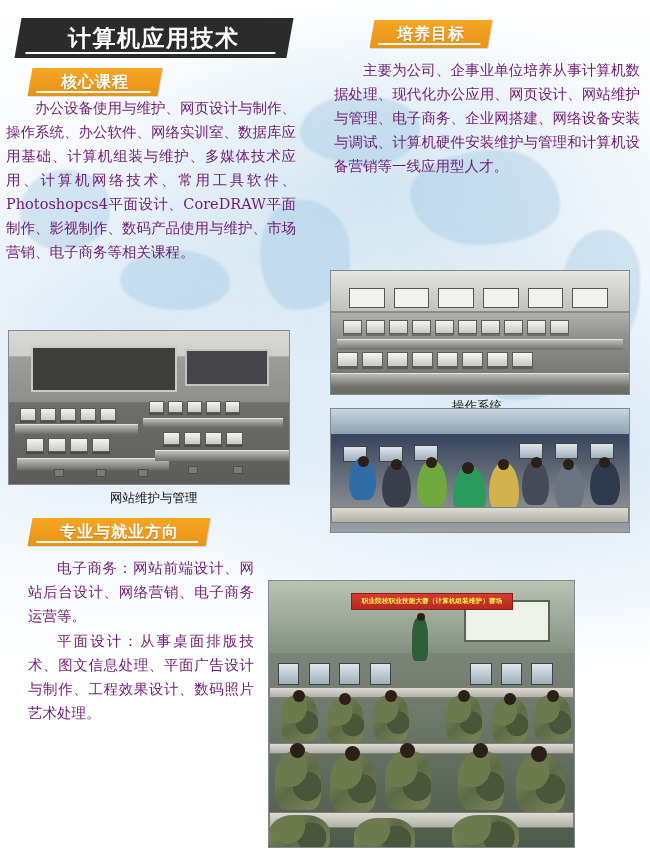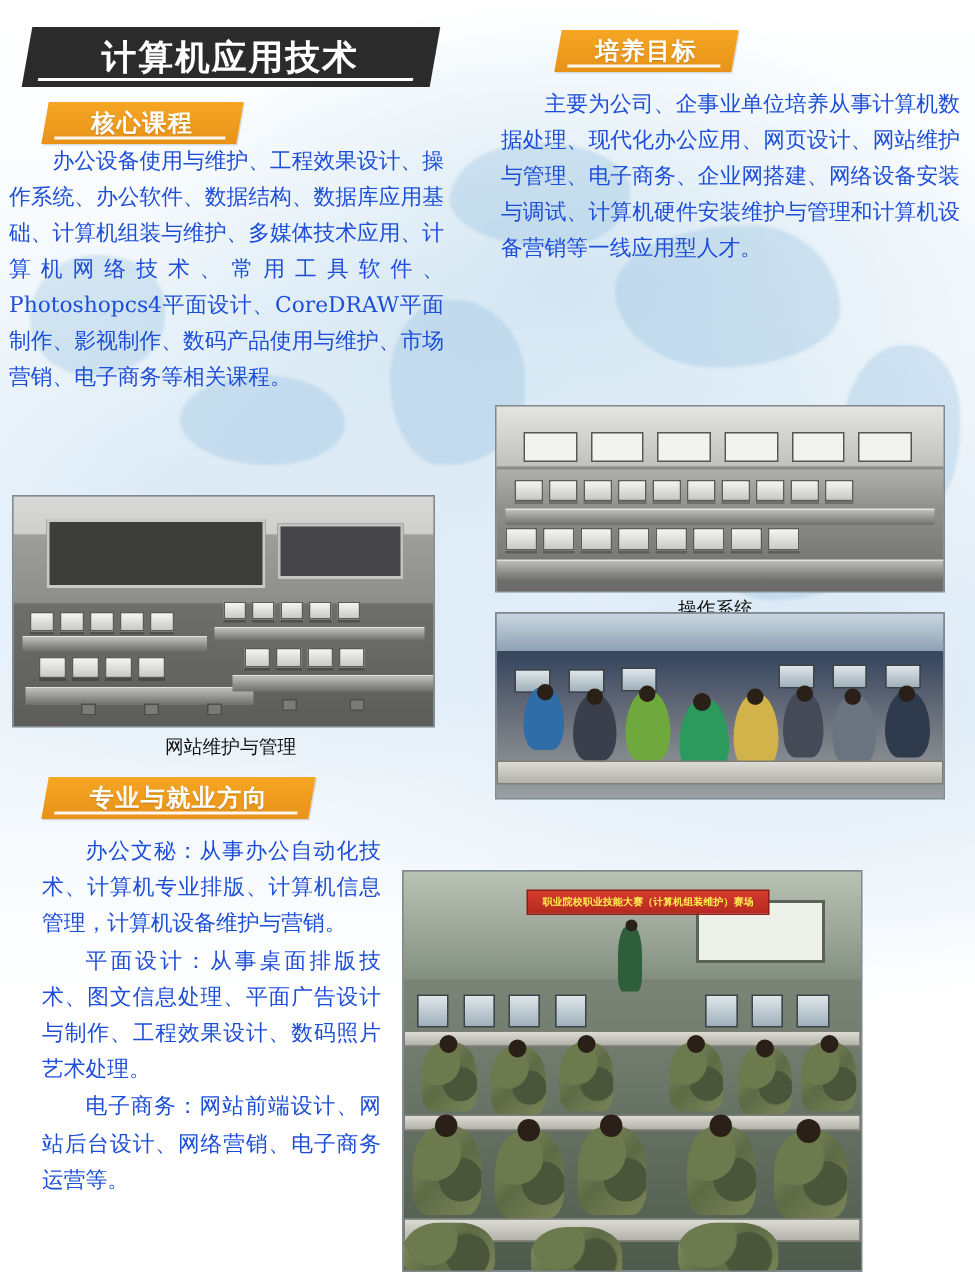--- a/index.html
+++ b/index.html
@@ -99,21 +99,21 @@
   #head-core    { left: 30px;  top: 68px;  width: 130px; }
   #head-goal    { left: 372px; top: 20px;  width: 118px; }
   #head-career  { left: 30px;  top: 518px; width: 178px; }
 
   
   .body-text {
     position: absolute;
     font-family: "DejaVu Serif", "Liberation Serif", serif;
     font-size: 14.5px;
     line-height: 1.66;
-    color: #1d4ed8;
+    color: #701a75;
     text-align: justify;
     text-justify: inter-ideograph;
   }
   .body-text p { margin: 0; text-indent: 2em; }
   .body-text p + p { margin-top: 1px; }
 
   #txt-core  { left: 6px;   top: 96px;  width: 290px; }
   #txt-goal  { left: 334px; top: 58px;  width: 306px; }
   #txt-career{ left: 28px;  top: 556px; width: 226px; }
 
@@ -278,31 +278,30 @@
     <span class="txt">培养目标</span>
     <span class="hl"></span>
   </div>
 
   <div class="sec-head" id="head-career">
     <span class="txt">专业与就业方向</span>
     <span class="hl"></span>
   </div>
 
   <div class="body-text" id="txt-core">
-    <p>办公设备使用与维护、工程效果设计、操作系统、办公软件、数据结构、数据库应用基础、计算机组装与维护、多媒体技术应用、计算机网络技术、常用工具软件、Photoshopcs4平面设计、CoreDRAW平面制作、影视制作、数码产品使用与维护、市场营销、电子商务等相关课程。</p>
+    <p>办公设备使用与维护、网页设计与制作、操作系统、办公软件、网络实训室、数据库应用基础、计算机组装与维护、多媒体技术应用、计算机网络技术、常用工具软件、Photoshopcs4平面设计、CoreDRAW平面制作、影视制作、数码产品使用与维护、市场营销、电子商务等相关课程。</p>
   </div>
 
   <div class="body-text" id="txt-goal">
     <p>主要为公司、企事业单位培养从事计算机数据处理、现代化办公应用、网页设计、网站维护与管理、电子商务、企业网搭建、网络设备安装与调试、计算机硬件安装维护与管理和计算机设备营销等一线应用型人才。</p>
   </div>
 
   <div class="body-text" id="txt-career">
-    <p>办公文秘：从事办公自动化技术、计算机专业排版、计算机信息管理，计算机设备维护与营销。</p>
+    <p>电子商务：网站前端设计、网站后台设计、网络营销、电子商务运营等。</p>
     <p>平面设计：从事桌面排版技术、图文信息处理、平面广告设计与制作、工程效果设计、数码照片艺术处理。</p>
-    <p>电子商务：网站前端设计、网站后台设计、网络营销、电子商务运营等。</p>
   </div>
 
   <div class="photo" id="photo-lab-left">
     <div class="lab-gray">
       <div class="board"></div>
       <div class="board2"></div>
 
       <div class="row-monitors" style="left:4%; top:50%;">
         <span class="mon" style="width:16px;height:13px;">
             <i></i>

